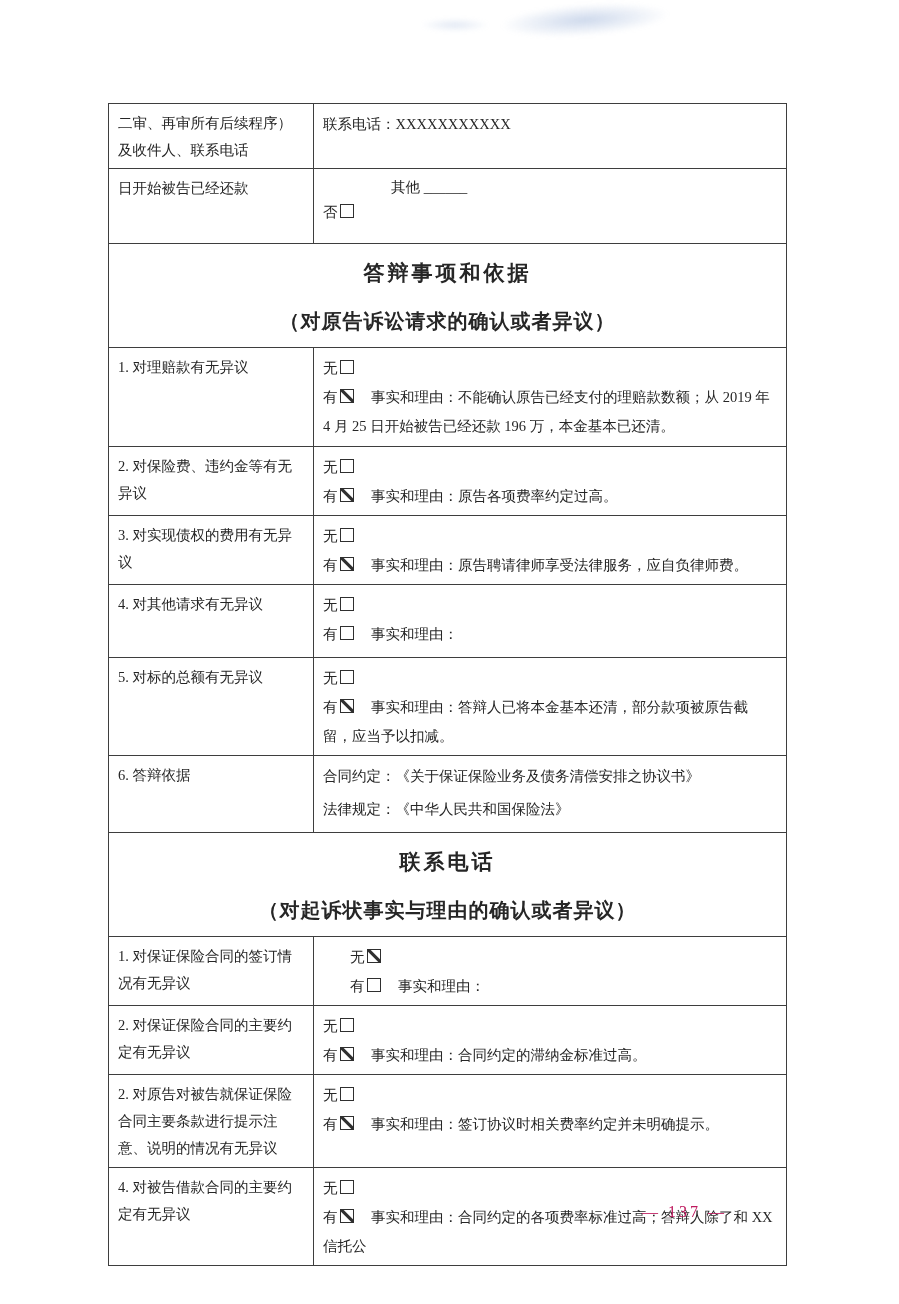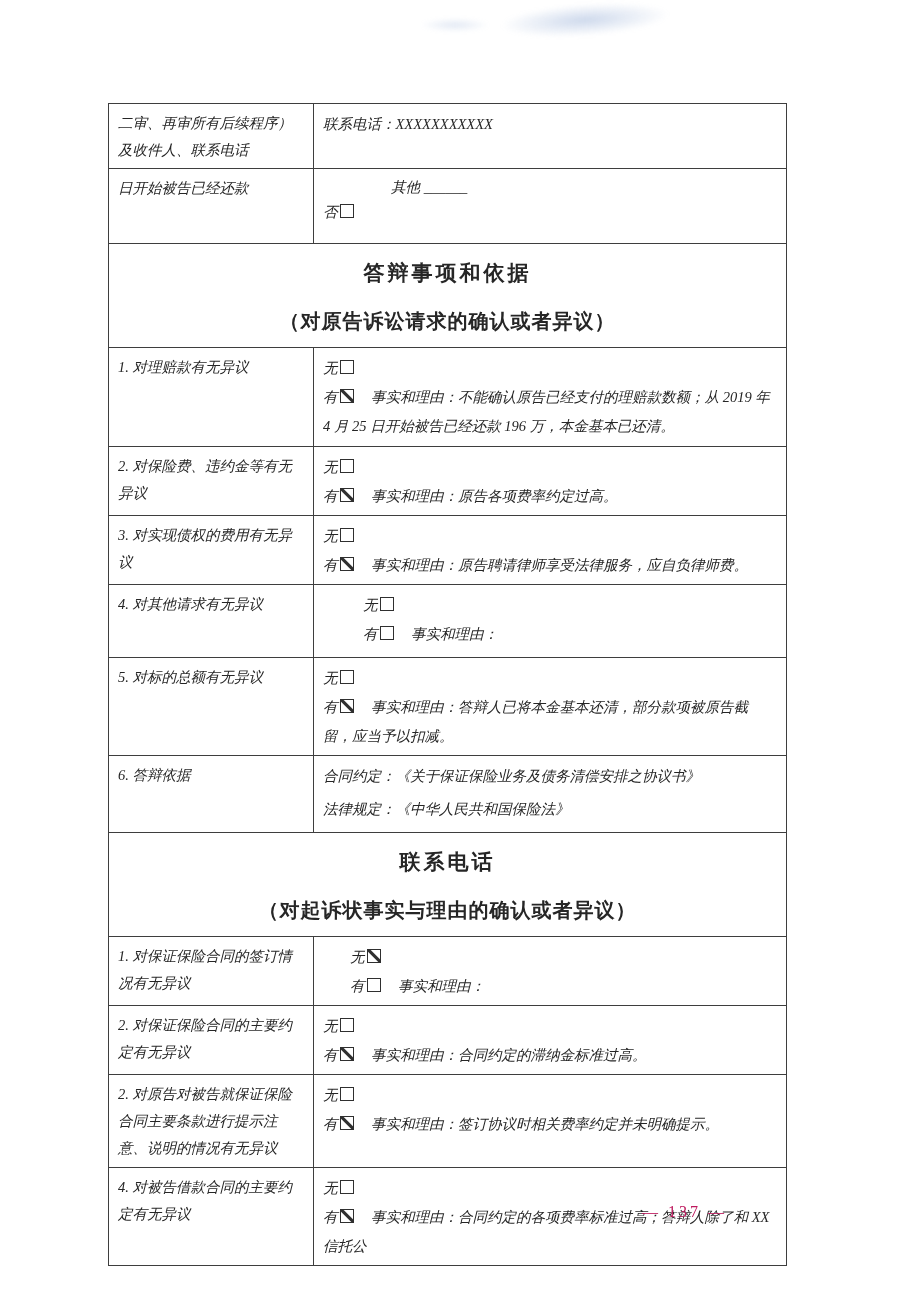--- a/index.html
+++ b/index.html
@@ -17,38 +17,38 @@
   .smudge-b{left:420px;top:18px;width:70px;height:14px;
     background:radial-gradient(ellipse at center,rgba(125,155,205,.22),rgba(125,155,205,0) 70%);
     filter:blur(2px);}
 
   .doc-table{
     position:absolute;left:108px;top:103px;width:679px;
     border:1px solid #3e3e3e;box-sizing:border-box;background:#fff;
   }
   .row{display:flex;border-top:1px solid #3e3e3e;}
   .rows-top .row:first-child{border-top:none;}
-  .cell{box-sizing:border-box;font-style:italic;}
+  .cell{box-sizing:border-box;}
   .label-cell{
     width:205px;flex:0 0 205px;border-right:1px solid #3e3e3e;
     padding:6px 8px 4px 9px;font-size:14.5px;line-height:27px;
   }
   .content-cell{flex:1;padding:6px 12px 4px 9px;font-size:14.5px;line-height:29px;}
   .line{min-height:29px;}
   .indent{margin-left:68px;}
 
   
   .rows-top .row:nth-child(1){min-height:53px;}
   .rows-top .row:nth-child(2){min-height:74px;}
   .rows-top .row:nth-child(2) .content-cell{line-height:25px;}
   .rows-top .row:nth-child(2) .line{min-height:25px;}
   .rows-s1 .row:nth-child(1){min-height:98px;}
   .rows-s1 .row:nth-child(2){min-height:55px;}
   .rows-s1 .row:nth-child(3){min-height:57px;}
-  .rows-s1 .row:nth-child(4){min-height:72px;gap:40px;}
+  .rows-s1 .row:nth-child(4){min-height:72px;}
   .rows-s1 .row:nth-child(5){min-height:93px;}
   .rows-s1 .row:nth-child(6){min-height:75px;}
   .rows-s1 .row:nth-child(6) .line{margin-bottom:4px;}
   .rows-s2 .row:nth-child(1){min-height:62px;gap:27px;}
   .rows-s2 .row:nth-child(2){min-height:68px;}
   .rows-s2 .row:nth-child(3){min-height:92px;}
   .rows-s2 .row:nth-child(4){min-height:70px;}
 
   .section-header{
     border-top:1px solid #3e3e3e;text-align:center;padding:15px 0 12px;

